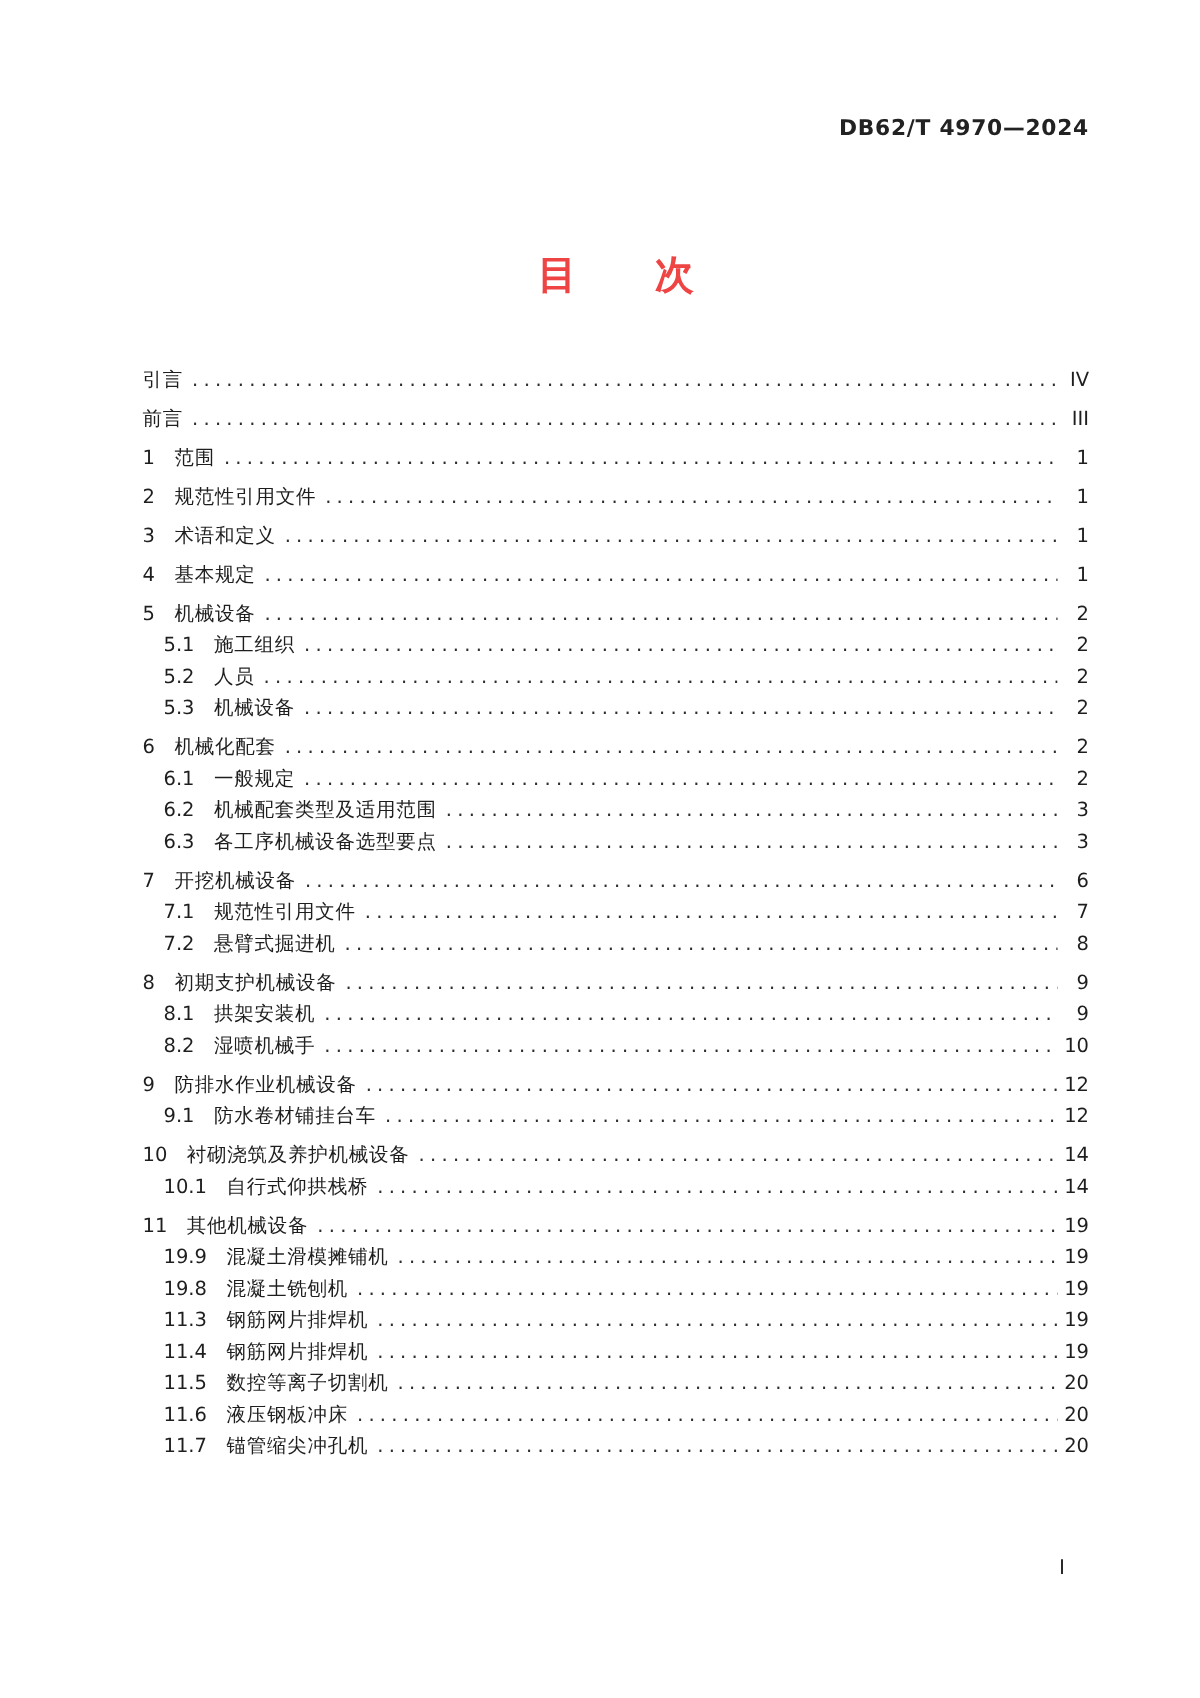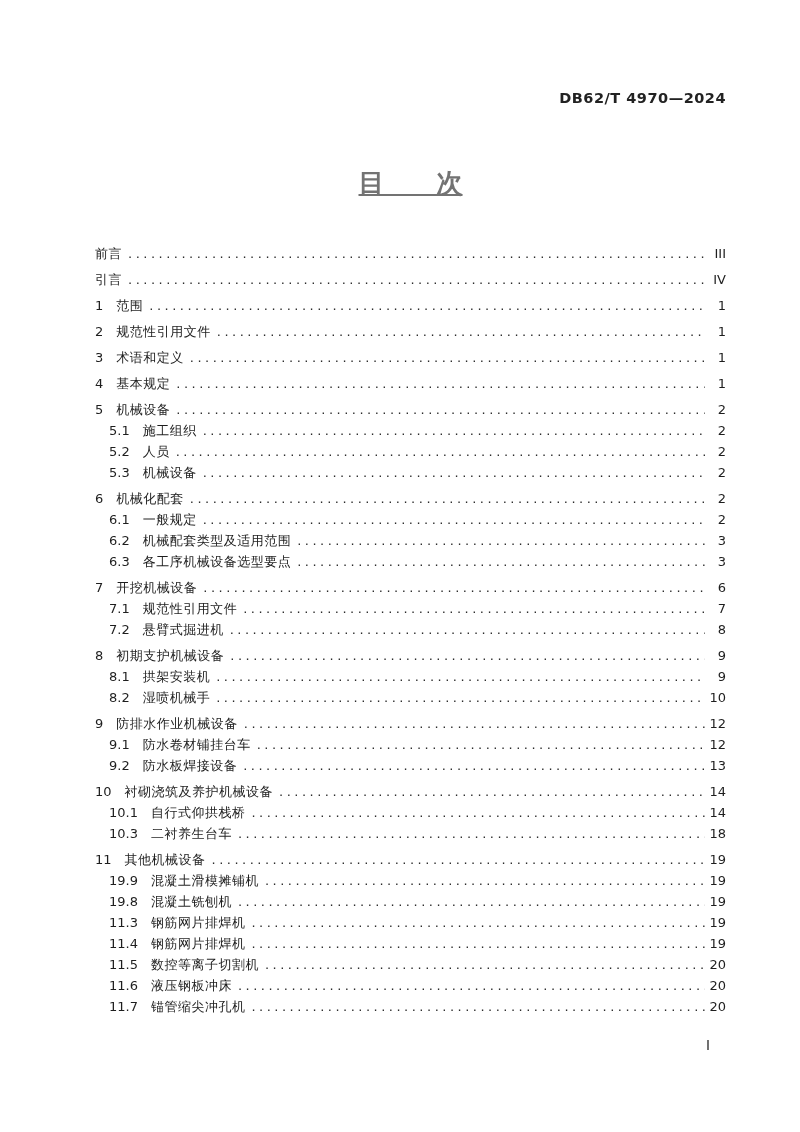--- a/index.html
+++ b/index.html
@@ -7,38 +7,37 @@
     position: relative;
     width: 800px;
     height: 1132px;
     background: #ffffff;
     font-family: "DejaVu Sans", "Liberation Sans", sans-serif;
     color: #1e1e1e;
     overflow: hidden;
   }
   .doc-header {
     position: absolute;
-    top: 90px;
+    top: 78px;
     right: 74px;
     font-size: 14.5px;
     font-weight: 700;
     letter-spacing: 0.5px;
     color: #222;
   }
   .page-title {
     position: absolute;
     top: 166px;
     left: 95px;
     right: 74px;
     margin: 0;
     text-align: center;
     font-size: 26px;
     font-weight: 600;
-    color: #737373;
-    text-decoration: underline;
+    color: #ef4444;
   }
   .toc {
     position: absolute;
     top: 243px;
     left: 95px;
     right: 74px;
   }
   .toc-row {
     display: flex;
     font-size: 13px;
@@ -75,29 +74,29 @@
 
 <div class="page">
 
   <div class="doc-header">DB62/T 4970—2024</div>
 
   <h1 class="page-title">目　　次</h1>
 
   <div class="toc">
       <div class="toc-row lvl0">
 
+      <span class="toc-label">引言</span>
+      <span class="toc-dots"></span>
+      <span class="toc-page">IV</span>
+    </div>
+      <div class="toc-row lvl0">
+
       <span class="toc-label">前言</span>
       <span class="toc-dots"></span>
       <span class="toc-page">III</span>
-    </div>
-      <div class="toc-row lvl0">
-
-      <span class="toc-label">引言</span>
-      <span class="toc-dots"></span>
-      <span class="toc-page">IV</span>
     </div>
       <div class="toc-row lvl0">
       <span class="toc-num">1</span>
       <span class="toc-label">范围</span>
       <span class="toc-dots"></span>
       <span class="toc-page">1</span>
     </div>
       <div class="toc-row lvl0">
       <span class="toc-num">2</span>
       <span class="toc-label">规范性引用文件</span>
@@ -205,44 +204,32 @@
       <span class="toc-label">防排水作业机械设备</span>
       <span class="toc-dots"></span>
       <span class="toc-page">12</span>
     </div>
       <div class="toc-row lvl1">
       <span class="toc-num">9.1</span>
       <span class="toc-label">防水卷材铺挂台车</span>
       <span class="toc-dots"></span>
       <span class="toc-page">12</span>
     </div>
-      <div class="toc-row lvl1">
-      <span class="toc-num">9.2</span>
-      <span class="toc-label">防水板焊接设备</span>
-      <span class="toc-dots"></span>
-      <span class="toc-page">13</span>
-    </div>
       <div class="toc-row lvl0">
       <span class="toc-num">10</span>
       <span class="toc-label">衬砌浇筑及养护机械设备</span>
       <span class="toc-dots"></span>
       <span class="toc-page">14</span>
     </div>
       <div class="toc-row lvl1">
       <span class="toc-num">10.1</span>
       <span class="toc-label">自行式仰拱栈桥</span>
       <span class="toc-dots"></span>
       <span class="toc-page">14</span>
     </div>
-      <div class="toc-row lvl1">
-      <span class="toc-num">10.3</span>
-      <span class="toc-label">二衬养生台车</span>
-      <span class="toc-dots"></span>
-      <span class="toc-page">18</span>
-    </div>
       <div class="toc-row lvl0">
       <span class="toc-num">11</span>
       <span class="toc-label">其他机械设备</span>
       <span class="toc-dots"></span>
       <span class="toc-page">19</span>
     </div>
       <div class="toc-row lvl1">
       <span class="toc-num">19.9</span>
       <span class="toc-label">混凝土滑模摊铺机</span>
       <span class="toc-dots"></span>

